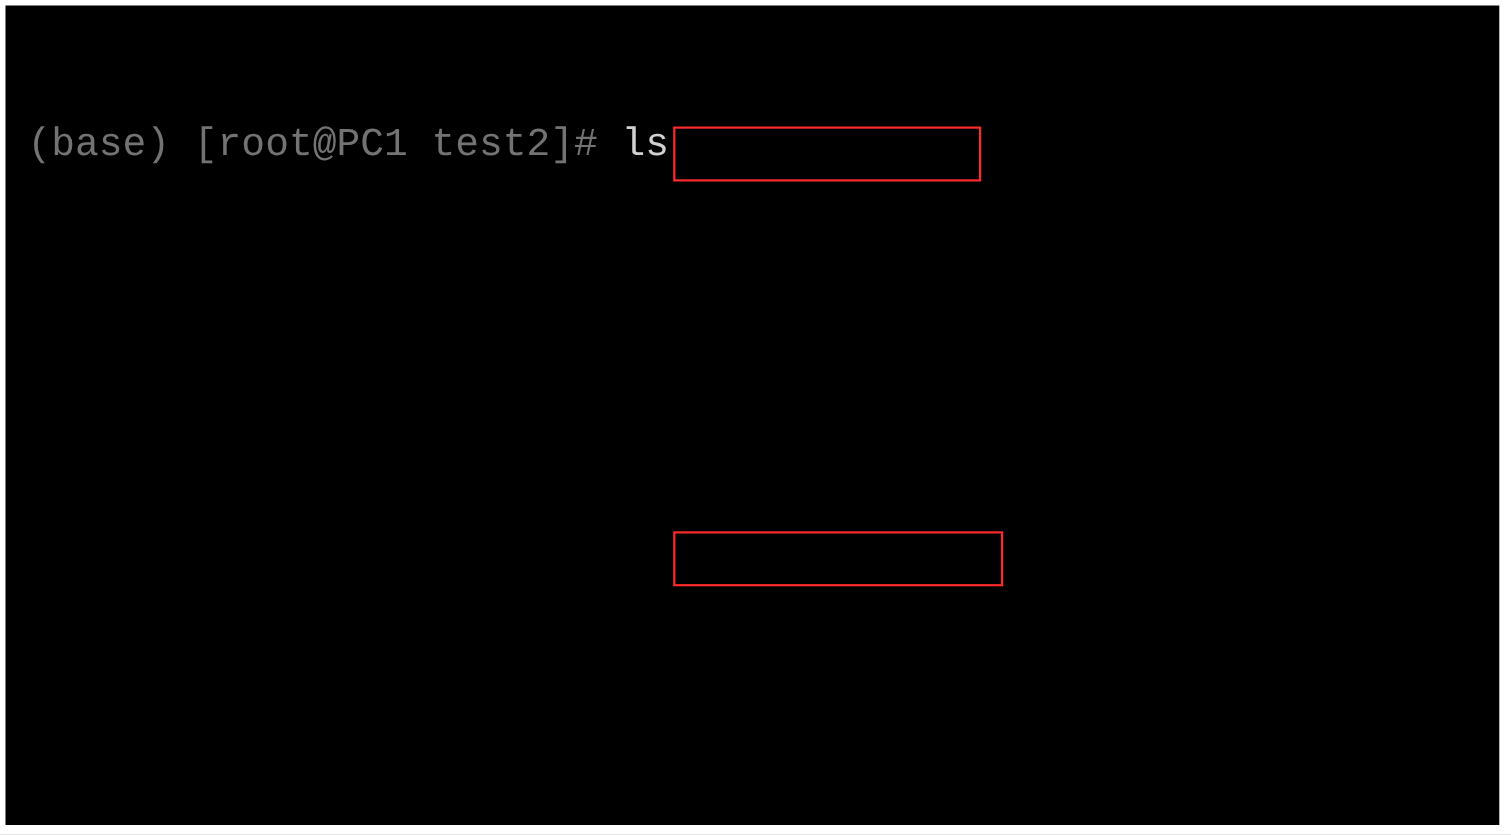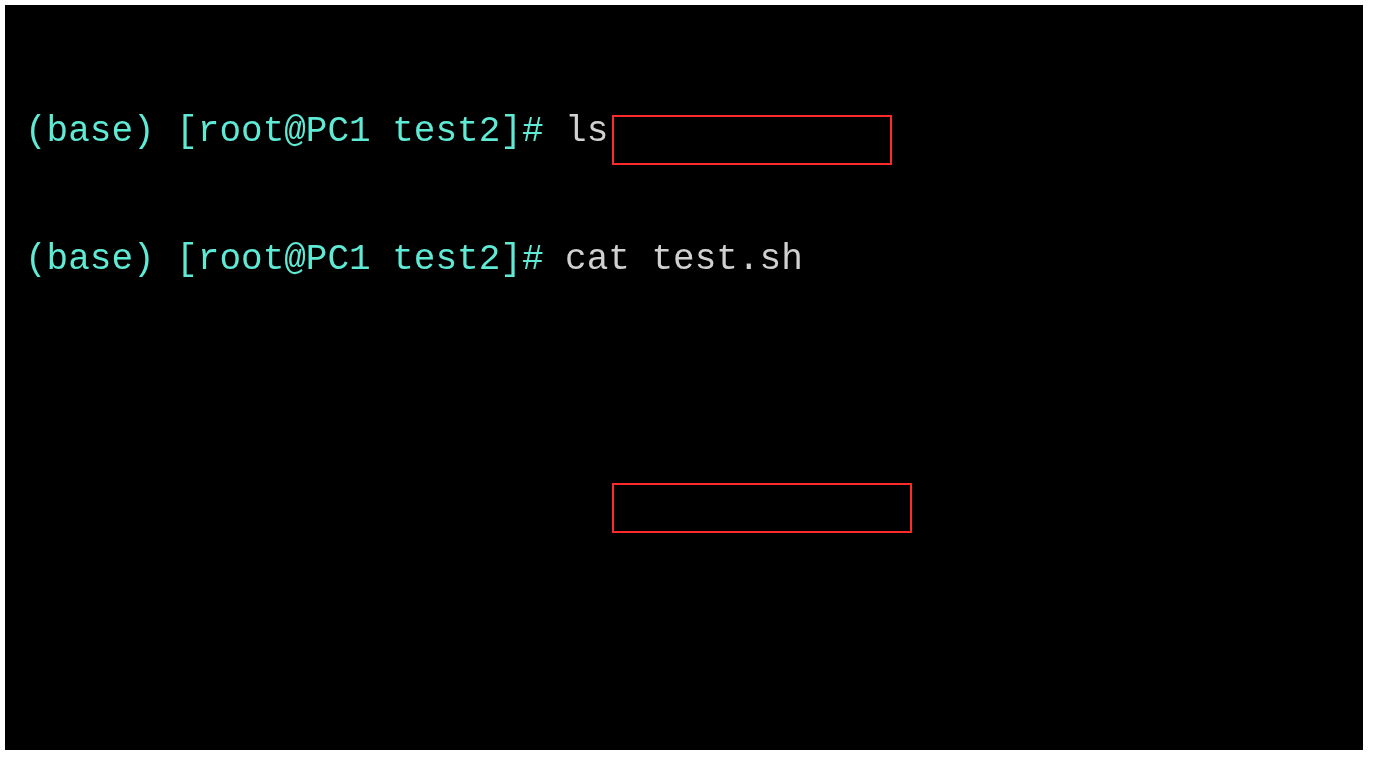--- a/index.html
+++ b/index.html
@@ -19,34 +19,33 @@
     box-sizing:border-box;
     padding:22px 0 0 20px;
     white-space:pre;
     overflow:hidden;
   }
   .line{
     line-height:46px;
     height:46px;
     color:#d0d0d0;
   }
-  .dim{color:#5eead4;text-align:center;}
+  .dim{color:#737373;text-align:center;}
   .box{
     position:absolute;
     border:2px solid #ff2a2a;
     box-sizing:border-box;
     pointer-events:none;
   }
 </style>
 </head>
 <body>
 
 <div class="term">
   <div class="line"><span class="dim">(base) [root@PC1 test2]# </span><span>ls</span></div>
-  <div class="line"><span class="dim">(base) [root@PC1 test2]# </span><span>cat test.sh</span></div>
   <div class="line"><span></span></div>
   <div class="line"></div>
   
   
   
   
   
   
 
   <div class="box" style="top:110px;left:607px;width:280px;height:50px;"></div>

